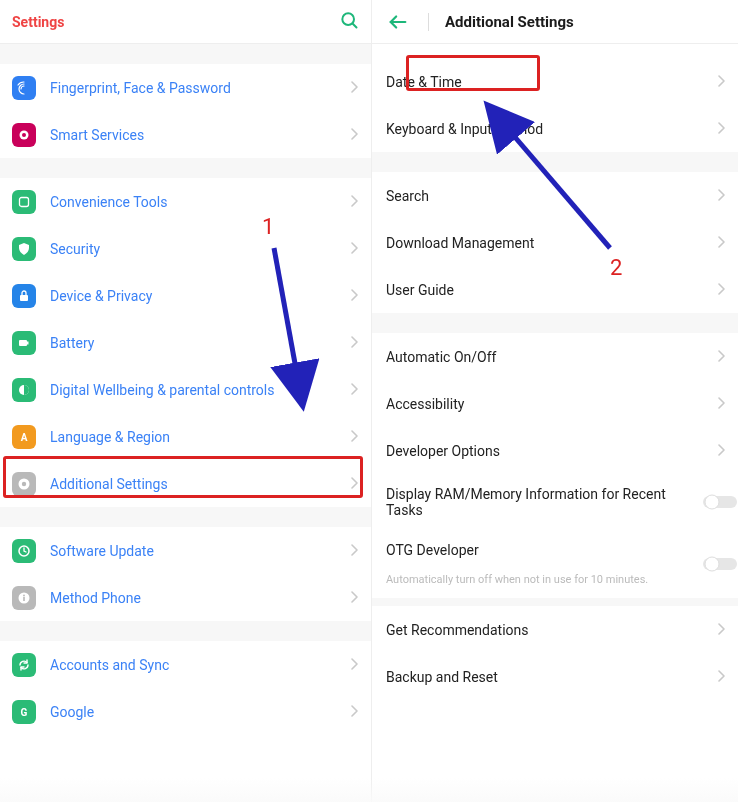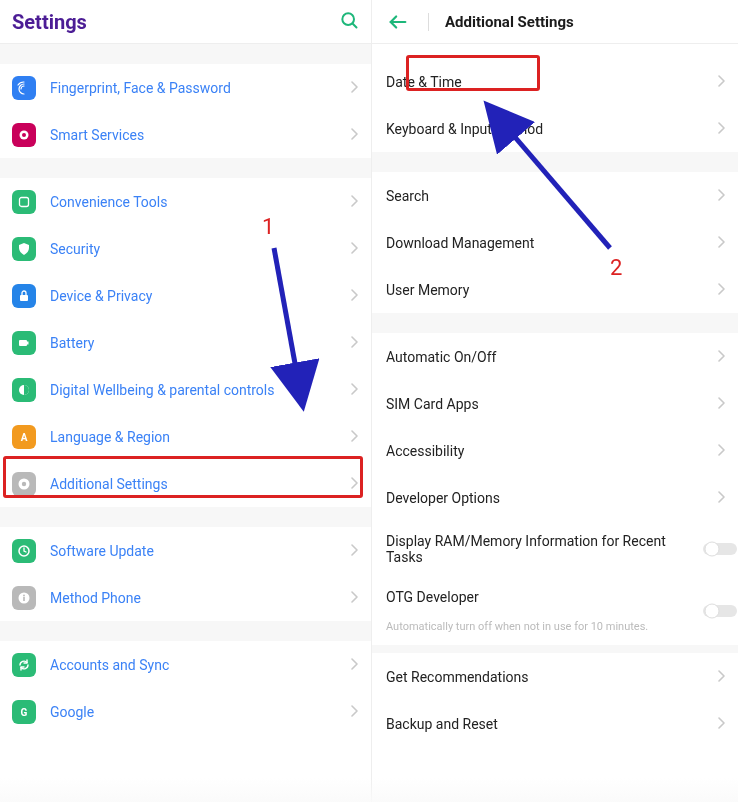--- a/index.html
+++ b/index.html
@@ -2,21 +2,21 @@
 <html><head>
 <meta charset="utf-8">
 <style>
 * { margin: 0; padding: 0; box-sizing: border-box; }
 body { width: 738px; height: 802px; background: #fff; font-family: -apple-system, BlinkMacSystemFont, "Segoe UI", Roboto, sans-serif; position: relative; overflow: hidden; }
 .container { display: flex; height: 100%; }
 .pane { position: relative; }
 .pane-left { width: 372px; border-right: 1px solid #eee; }
 .pane-right { width: 366px; }
 .header { display: flex; align-items: center; height: 44px; padding: 0 12px; border-bottom: 1px solid #eee; }
-.header-left .title { font-size: 20px; font-weight: 700; color: #4c1d95; }
+.header-left .title { font-size: 14px; font-weight: 700; color: #ef4444; }
 .header-left .search { margin-left: auto; }
 .header-right { gap: 10px; }
 .back-btn { display: inline-flex; align-items: center; justify-content: center; width: 28px; height: 28px; }
 .sep { width: 1px; height: 18px; background: #ddd; margin: 0 6px; }
 .title { font-size: 15px; font-weight: 700; color: #1b1b1b; }
 .list-item { display: flex; align-items: center; height: 47px; padding: 0 12px; position: relative; }
 .list-item .icon { width: 24px; height: 24px; border-radius: 6px; display: inline-flex; align-items: center; justify-content: center; margin-right: 14px; }
 .list-item .icon svg { width: 14px; height: 14px; }
 .list-item .label { font-size: 14px; color: #3b82f6; }
 .list-item .chev { margin-left: auto; }
@@ -249,34 +249,28 @@
               <polyline points="1,1 6,6 1,11" fill="none" stroke="#c9c9c9" stroke-width="1.6" stroke-linecap="round" stroke-linejoin="round"></polyline>
             </svg></span>
         </div>
         <div class="r-item">
           <span class="label">Download Management</span>
           <span class="chev"><svg viewBox="0 0 8 12">
               <polyline points="1,1 6,6 1,11" fill="none" stroke="#c9c9c9" stroke-width="1.6" stroke-linecap="round" stroke-linejoin="round"></polyline>
             </svg></span>
         </div>
         <div class="r-item">
-          <span class="label">User Memory</span>
+          <span class="label">User Guide</span>
           <span class="chev"><svg viewBox="0 0 8 12">
               <polyline points="1,1 6,6 1,11" fill="none" stroke="#c9c9c9" stroke-width="1.6" stroke-linecap="round" stroke-linejoin="round"></polyline>
             </svg></span>
         </div>
         <div class="gap"></div>
         <div class="r-item">
           <span class="label">Automatic On/Off</span>
-          <span class="chev"><svg viewBox="0 0 8 12">
-              <polyline points="1,1 6,6 1,11" fill="none" stroke="#c9c9c9" stroke-width="1.6" stroke-linecap="round" stroke-linejoin="round"></polyline>
-            </svg></span>
-        </div>
-        <div class="r-item">
-          <span class="label">SIM Card Apps</span>
           <span class="chev"><svg viewBox="0 0 8 12">
               <polyline points="1,1 6,6 1,11" fill="none" stroke="#c9c9c9" stroke-width="1.6" stroke-linecap="round" stroke-linejoin="round"></polyline>
             </svg></span>
         </div>
         <div class="r-item">
           <span class="label">Accessibility</span>
           <span class="chev"><svg viewBox="0 0 8 12">
               <polyline points="1,1 6,6 1,11" fill="none" stroke="#c9c9c9" stroke-width="1.6" stroke-linecap="round" stroke-linejoin="round"></polyline>
             </svg></span>
         </div>

